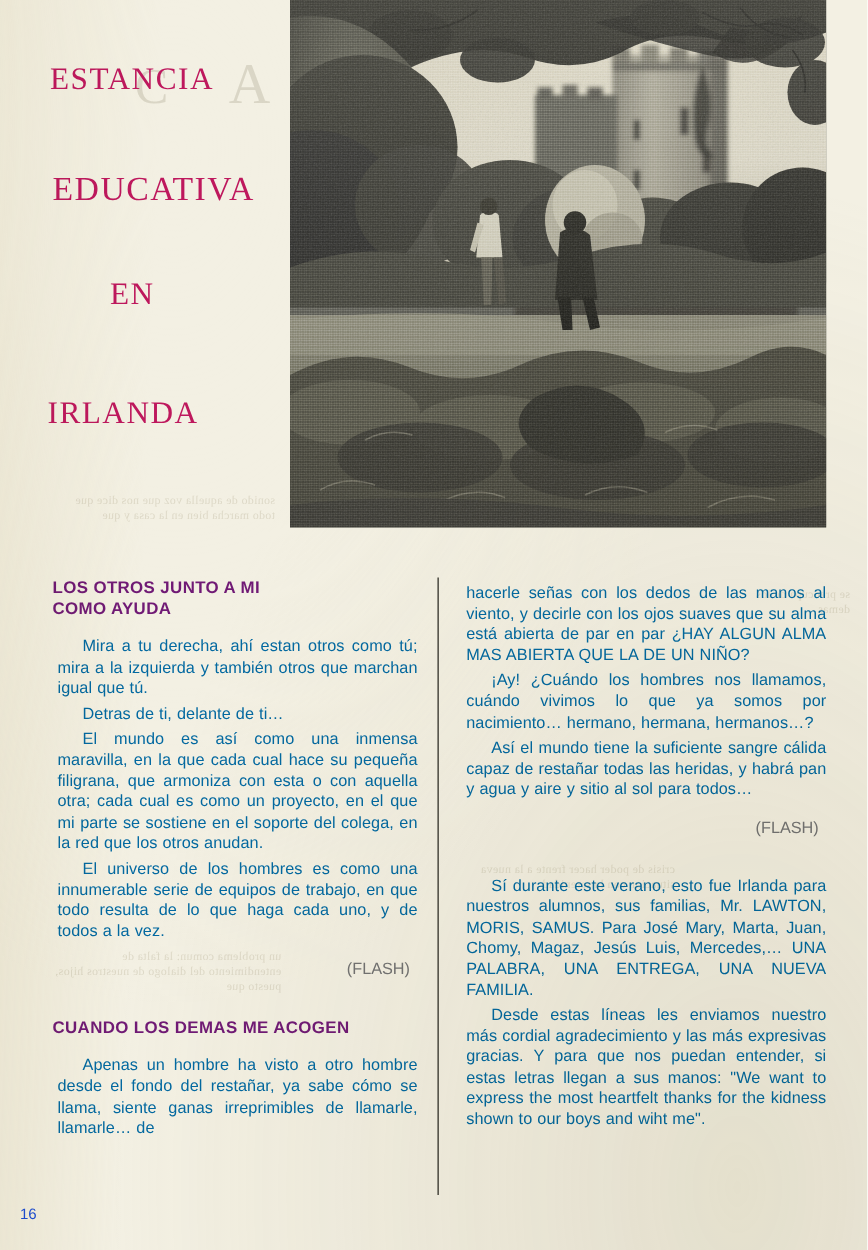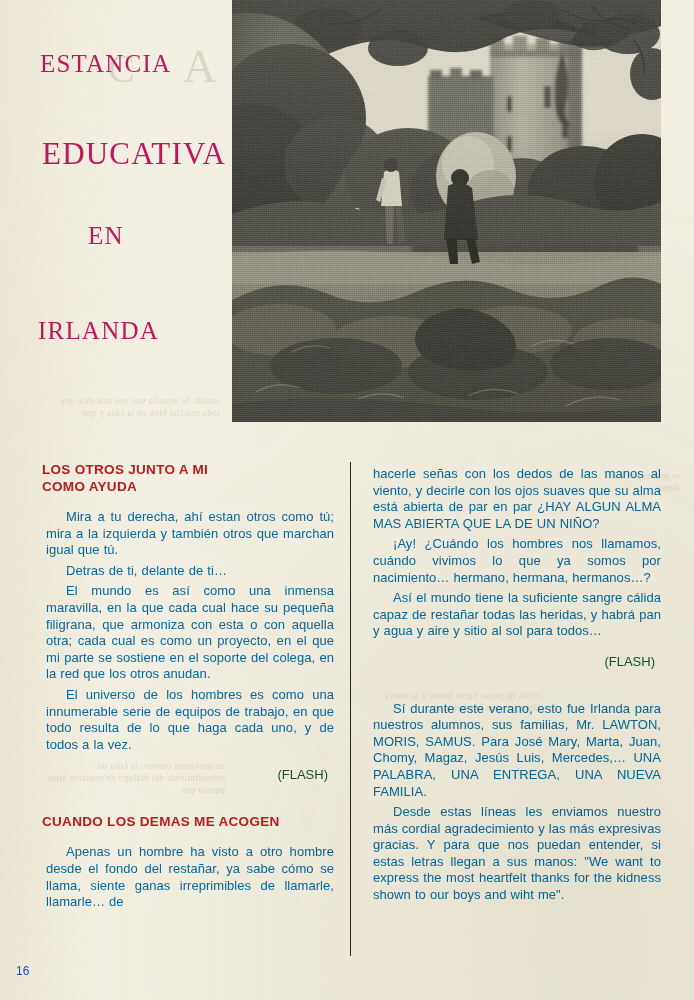--- a/index.html
+++ b/index.html
@@ -65,21 +65,21 @@
   
   .headline {
     position: absolute;
     font-family: "Liberation Serif", serif;
     font-weight: 400;
     color: #be185d;
     letter-spacing: 1.2px;
     white-space: nowrap;
   }
   .hl-1 { left: 40px; top: 50px;  font-size: 25px; }
-  .hl-2 { left: 42px; top: 136px; font-size: 31px; }
+  .hl-2 { left: 42px; top: 136px; font-size: 27px; }
   .hl-3 { left: 88px; top: 222px; font-size: 25px; text-align: right; }
   .hl-4 { left: 38px; top: 317px; font-size: 25px; }
 
   
   .photo {
     position: absolute;
     left: 232px;
     top: 0px;
     width: 429px;
     height: 422px;
@@ -124,21 +124,21 @@
   }
   .col-left  { left: 42px; }
   .col-right { left: 369px; }
 
   .sec-head {
     font-family: "Liberation Sans", sans-serif;
     font-weight: bold;
     font-size: 13.5px;
     line-height: 16.5px;
     letter-spacing: .3px;
-    color: #b91c1c;
+    color: #701a75;
     margin: 0 0 14px 0;
     text-transform: none;
   }
   .sec-head.spaced { margin-top: 30px; }
 
   p.body {
     font-family: "Liberation Sans", sans-serif;
     font-size: 13px;
     line-height: 16.6px;
     color: #0369a1;
@@ -148,21 +148,21 @@
     letter-spacing: .05px;
     word-spacing: .4px;
   }
   p.body.noindent { text-indent: 0; }
   p.body + p.body { margin-top: 0; }
 
   .flash {
     font-family: "Liberation Sans", sans-serif;
     font-size: 13px;
     line-height: 16.6px;
-    color: #14532d;
+    color: #737373;
     text-align: right;
     margin: 14px 0 0 0;
     padding-right: 10px;
   }
 
   .gap-lg { height: 26px; }
 
   
   .folio {
     position: absolute;

